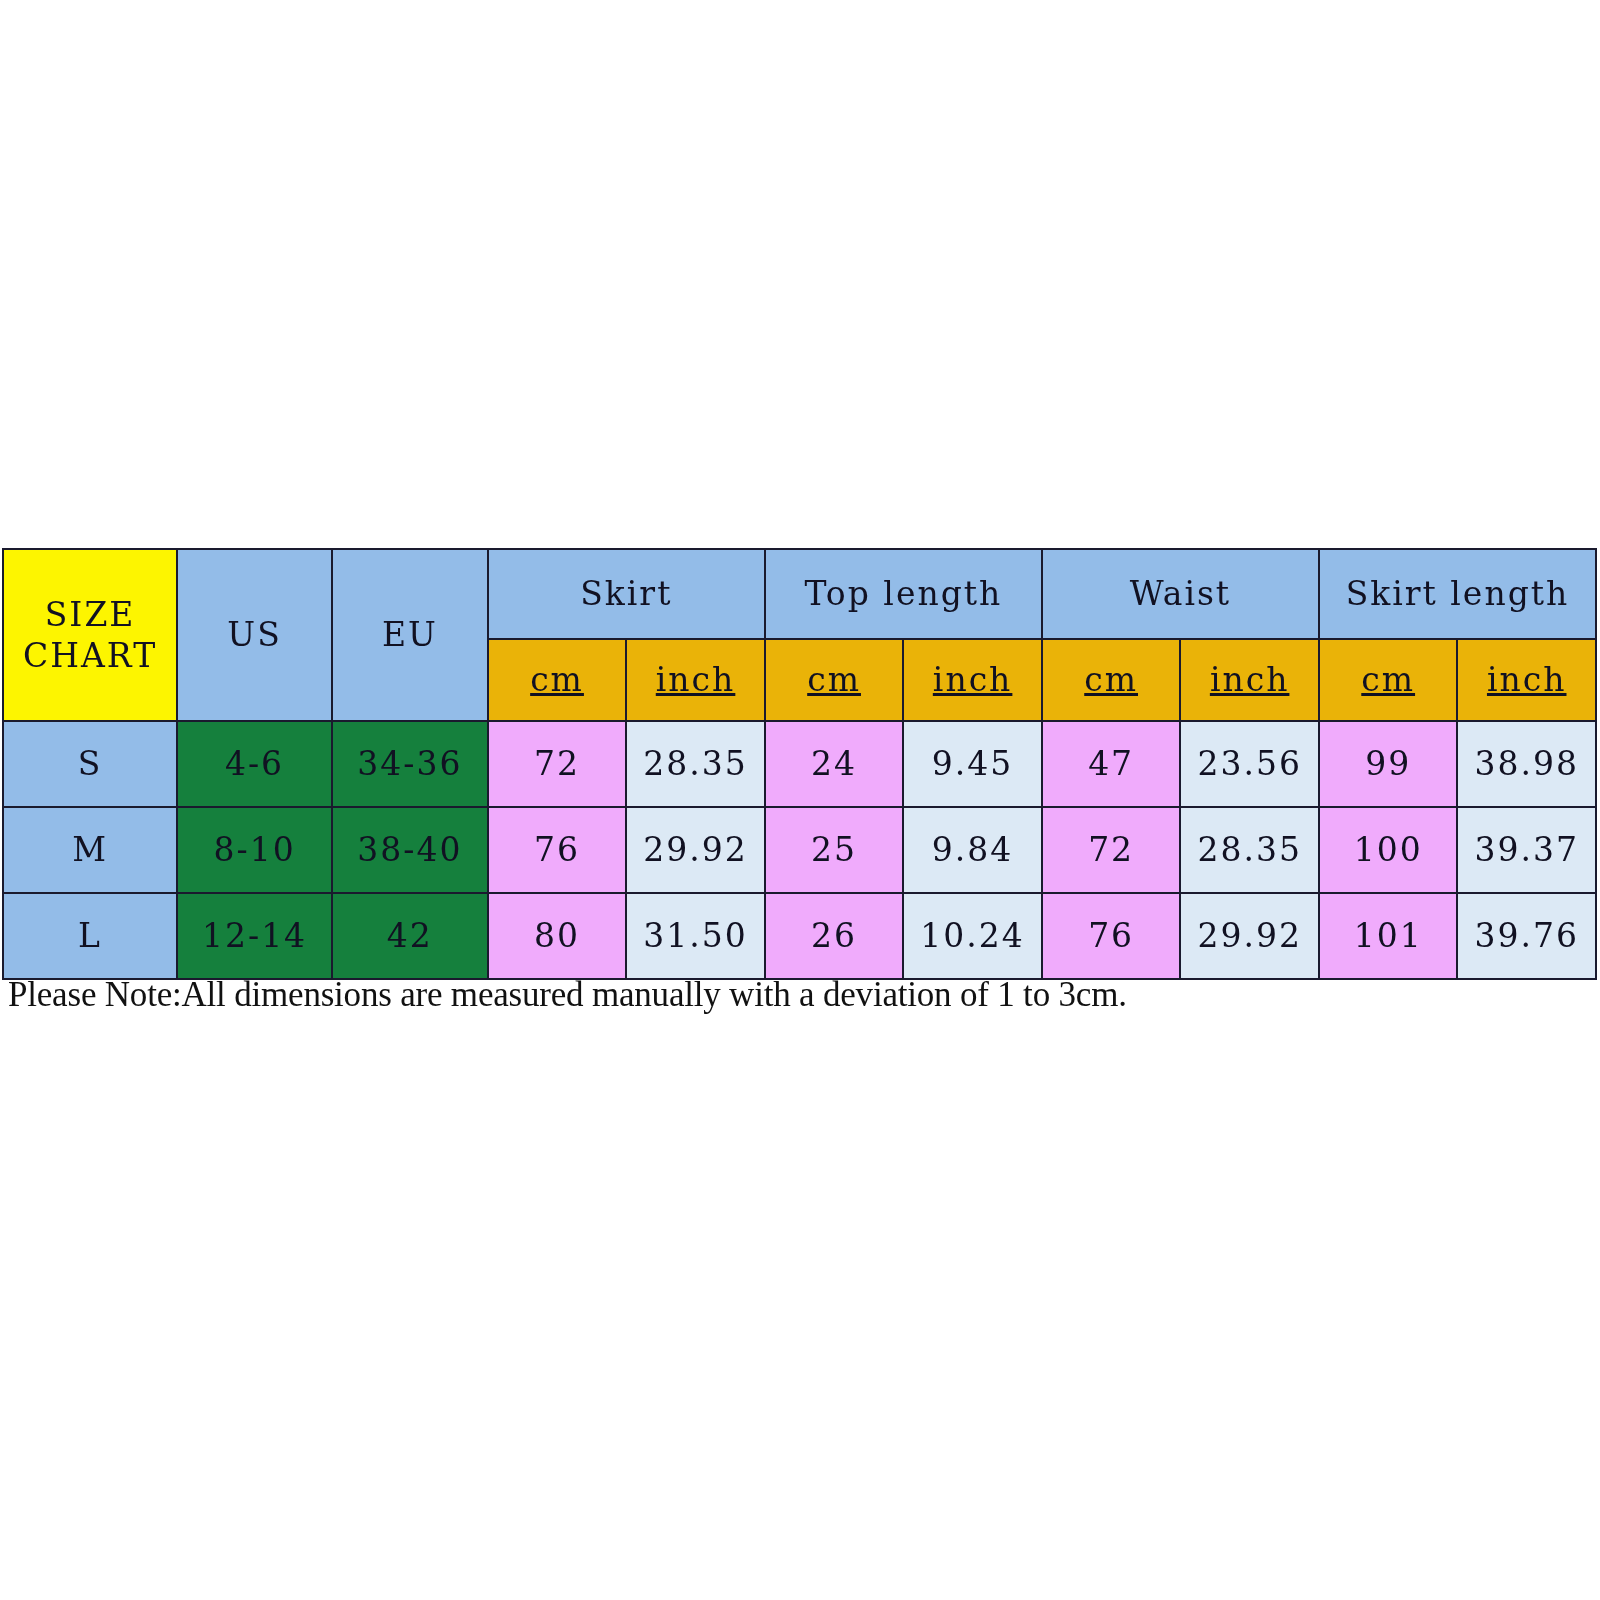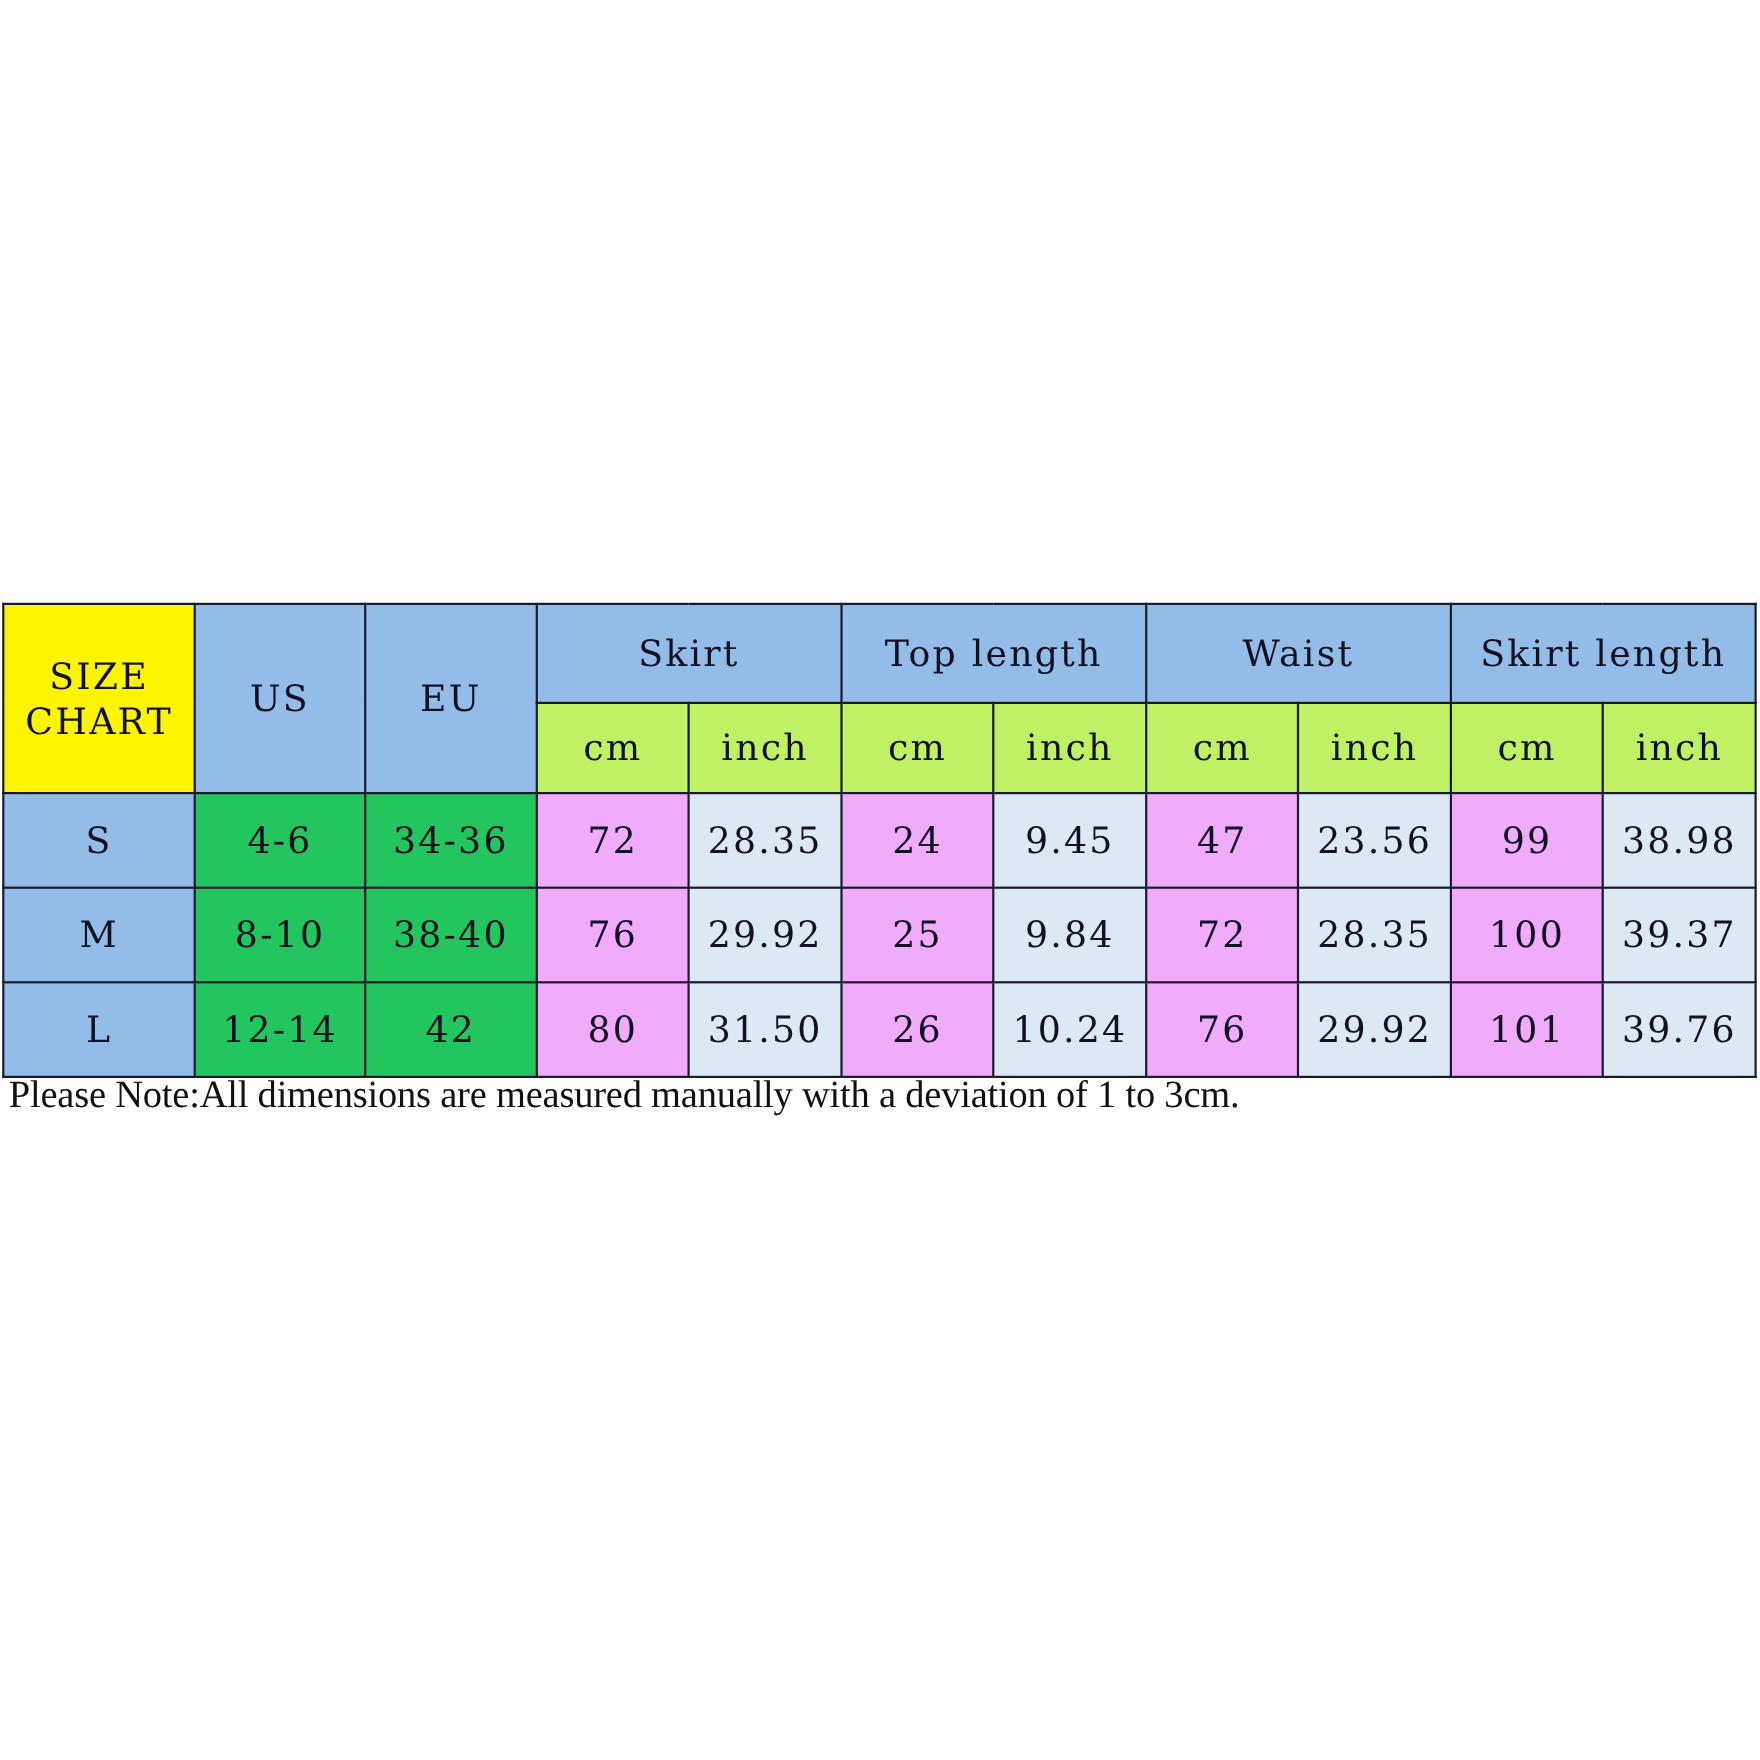--- a/index.html
+++ b/index.html
@@ -43,22 +43,22 @@
 
   
   .col-size  { width: 171px; }
   .col-us    { width: 152px; }
   .col-eu    { width: 153px; }
   .col-meas  { width: 136px; }
 
   
   .fill-yellow    { background: #fdf500; }
   .fill-blue      { background: #93bce8; }
-  .fill-green     { background: #22c55e; }
-  .fill-gray      { background: #bef264; }
+  .fill-green     { background: #15803d; }
+  .fill-gray      { background: #eab308; text-decoration: underline; }
   .fill-white     { background: #f0abfc; }
   .fill-lightblue { background: #dce9f5; margin-top: 27px; }
 
   .cell-sizechart {
     font-size: 33px;
     line-height: 1.35;
     letter-spacing: 3px;
   }
 
   .row-head-main td { height: 88px; }

